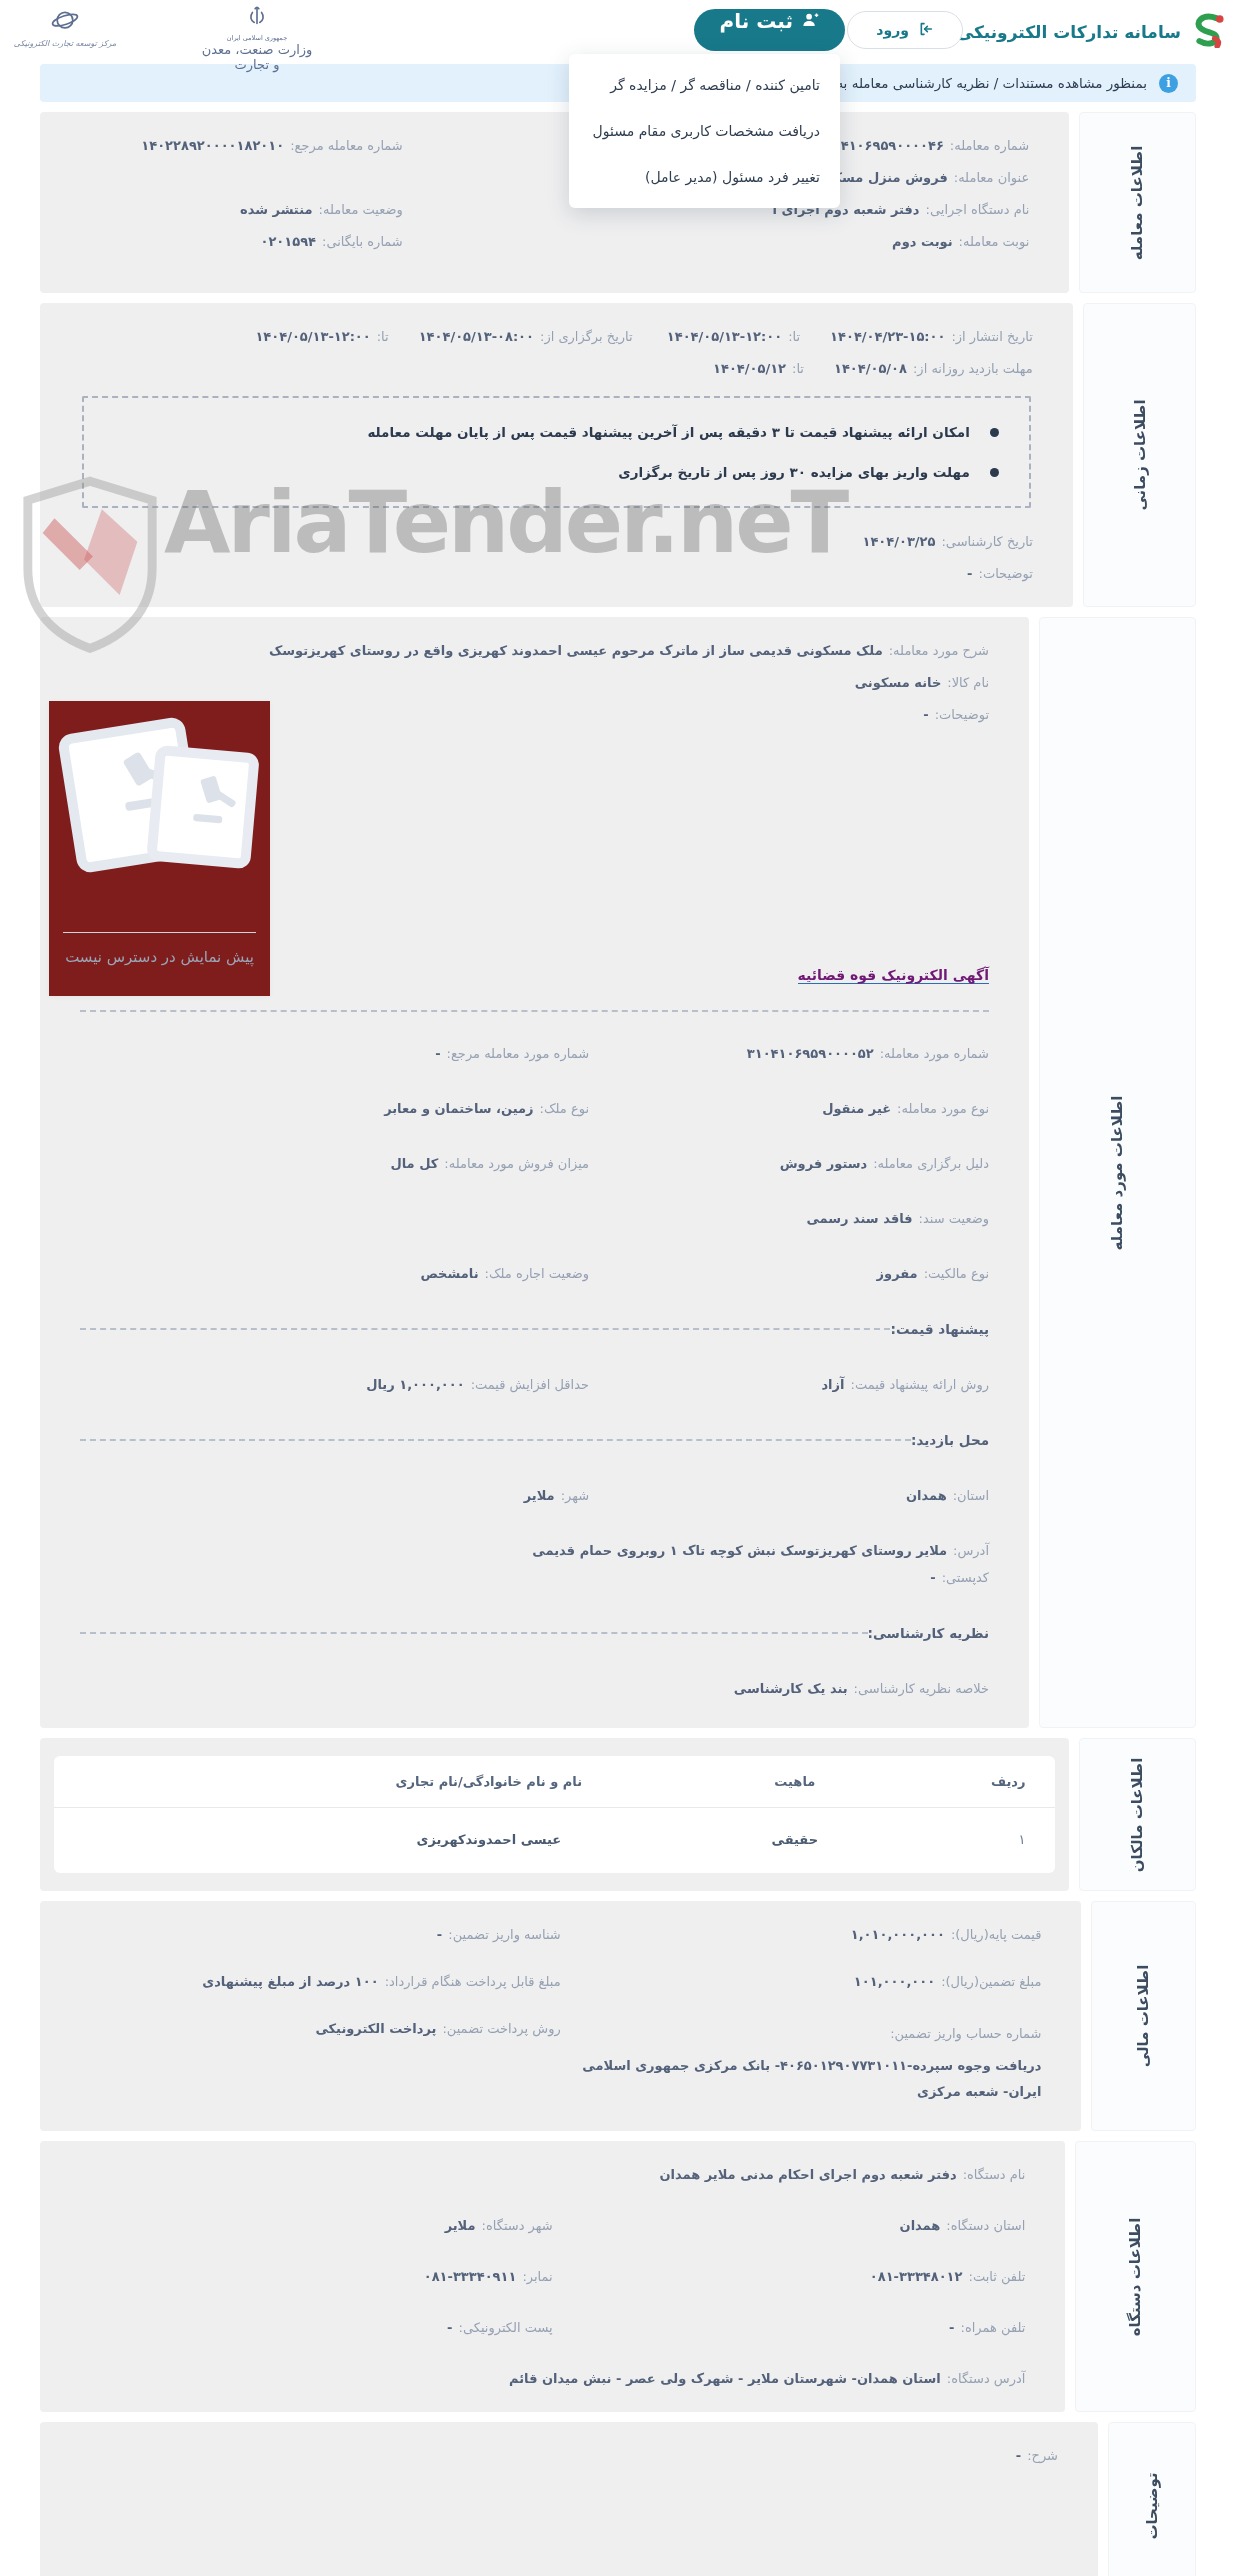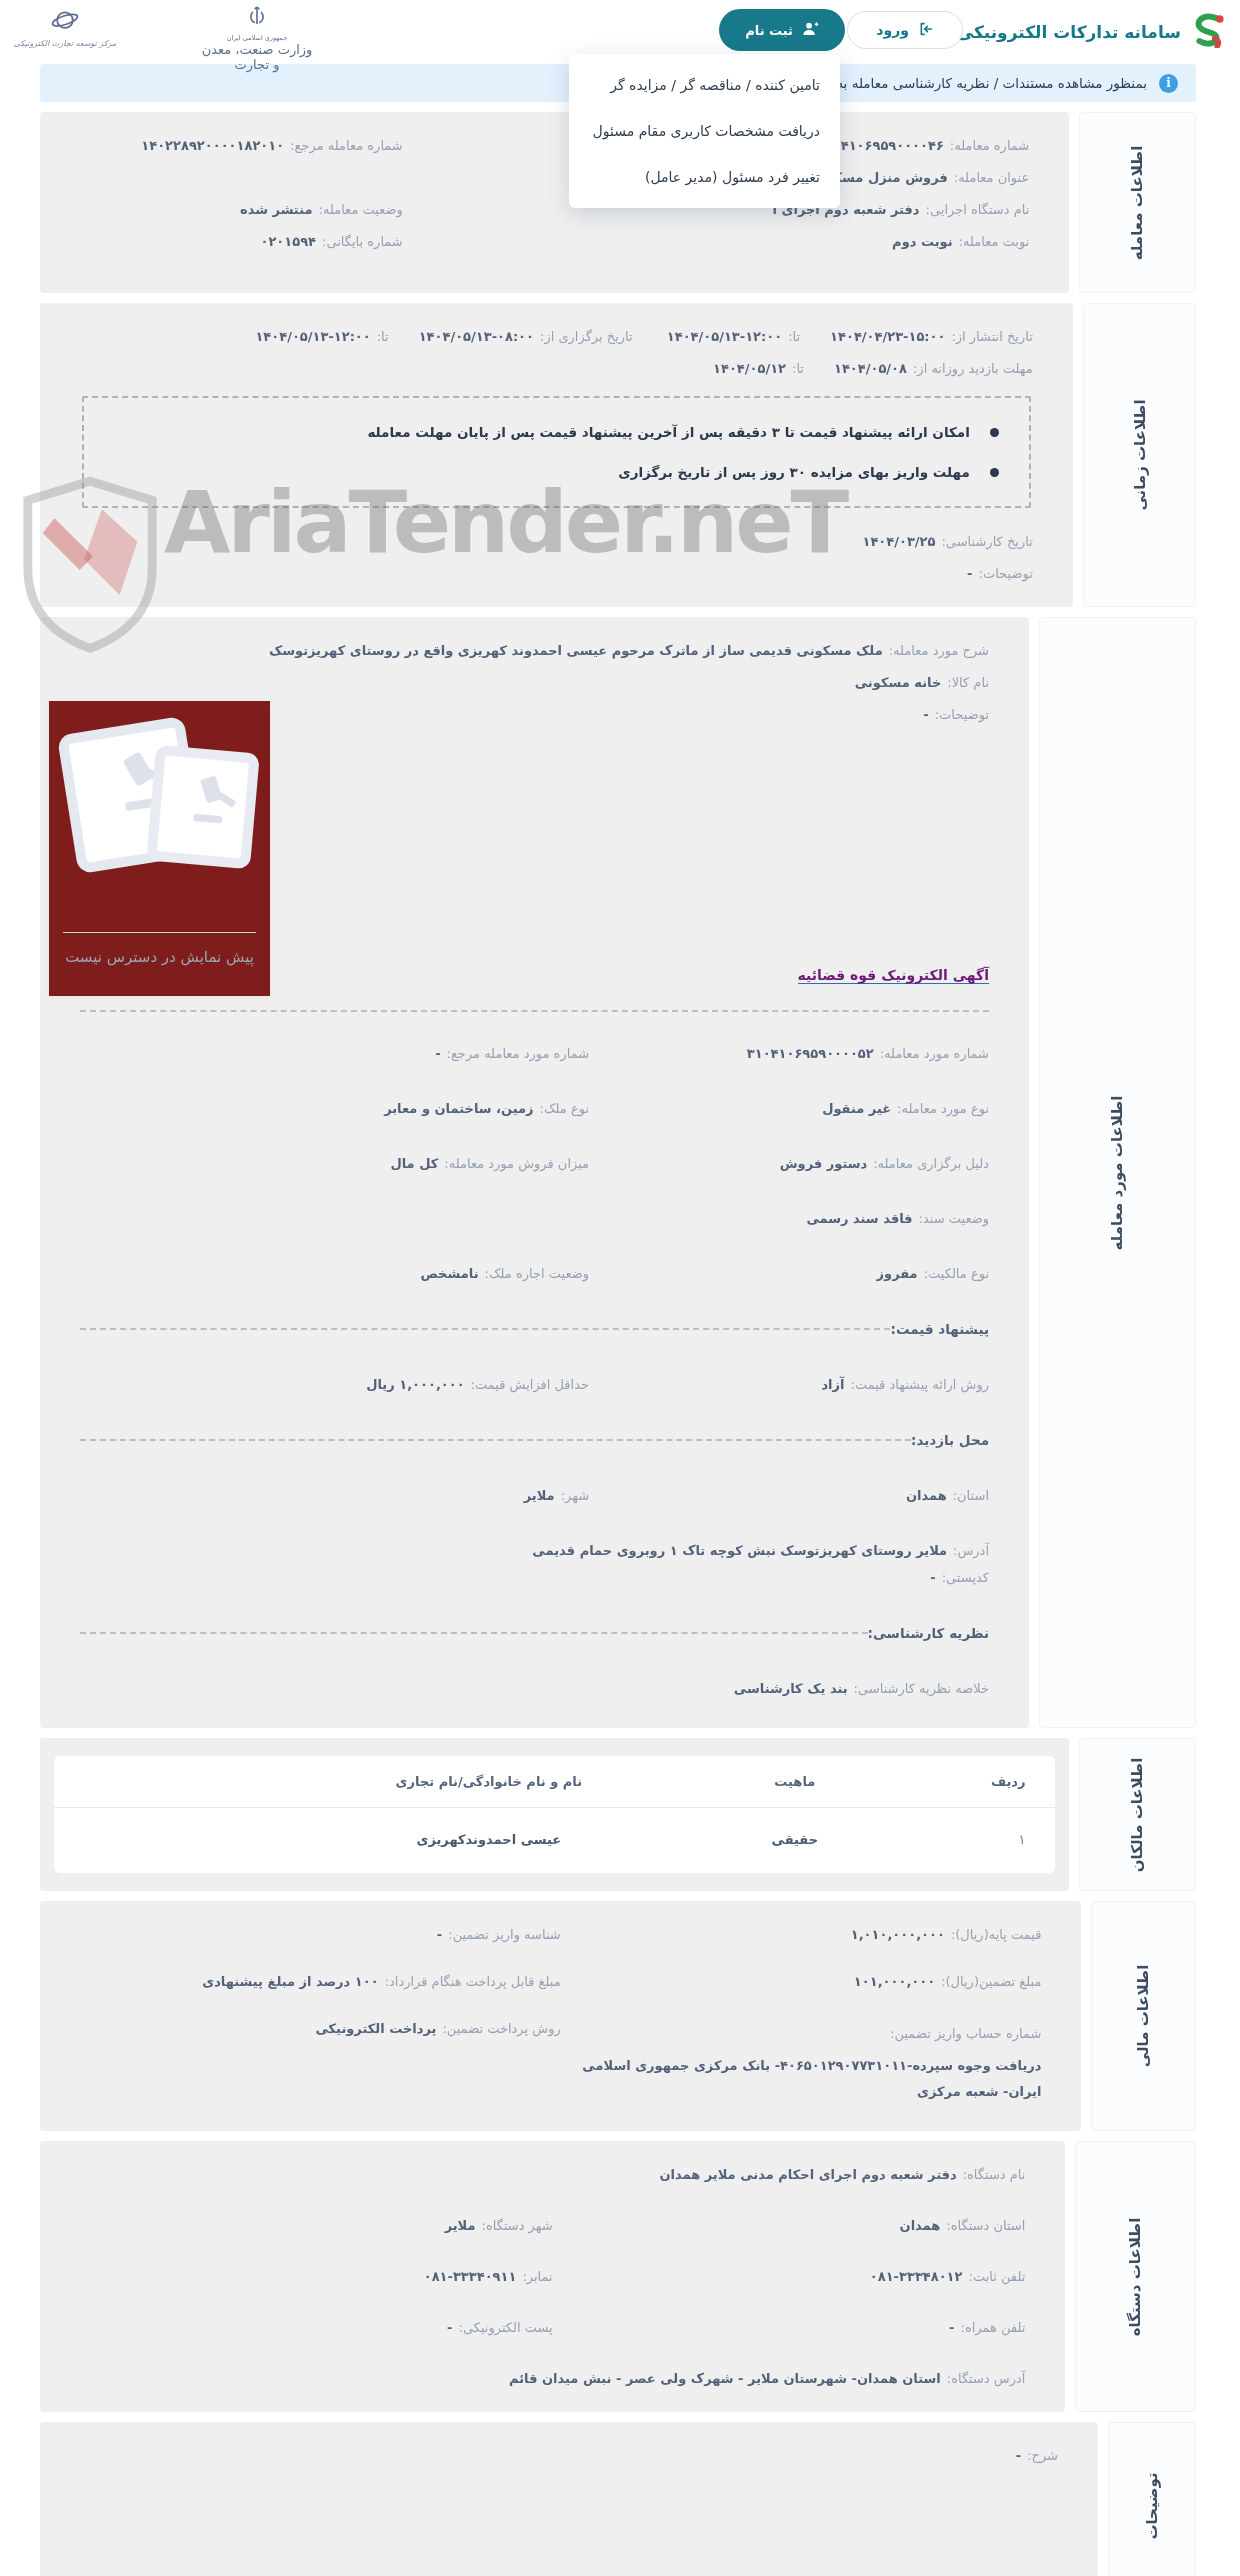--- a/index.html
+++ b/index.html
@@ -5,21 +5,21 @@
   *{margin:0;padding:0;box-sizing:border-box}
   html,body{background:#fff}
   body{width:1240px;font-family:"DejaVu Sans","Liberation Sans",sans-serif;direction:rtl;color:#53627a}
   .page{position:relative;width:1240px;min-height:2576px;overflow:hidden}
 
   
   header{position:relative;height:60px;background:#fff}
   .brand-wrap{position:absolute;right:16px;top:12px;display:flex;align-items:center;gap:9px}
   .brand{color:#17798a;font-size:17px;font-weight:700;white-space:nowrap}
   .btn-login{position:absolute;right:277px;top:11px;height:38px;padding:0 28px;border:1.5px solid #d9dfe6;border-radius:20px;background:#fff;color:#17798a;font-size:14px;font-weight:600;display:flex;align-items:center;gap:9px;cursor:pointer;font-family:inherit}
-  .btn-register{position:absolute;right:395px;top:9px;height:42px;padding:0 26px;border:none;border-radius:22px;background:#17798a;color:#fff;font-size:13px;font-weight:700;display:flex;align-items:center;gap:9px;cursor:pointer;font-family:inherit}
+  .btn-register{position:absolute;right:395px;top:9px;height:42px;padding:0 26px;border:none;border-radius:22px;background:#17798a;color:#fff;font-size:20px;font-weight:700;display:flex;align-items:flex-start;gap:9px;cursor:pointer;font-family:inherit}
   .gov-block{position:absolute;text-align:center;color:#5d6f91}
   .gov-block .cap1{font-size:6.5px;margin-top:1px}
   .gov-block .cap2{font-size:13px;font-weight:400}
   .ministry{left:197px;top:5px;width:120px}
   .ecd{left:10px;top:8px;width:110px}
   .ecd .cap3{font-size:8px;font-style:italic;color:#7a89a3;margin-top:1px}
 
   
   .infobar{margin:4px 44px 10px 40px;height:38px;border-radius:4px;background:#e2f1fc;display:flex;align-items:center;gap:12px;padding:0 18px;font-size:13.5px;color:#2e3e52}
   .info-icon{width:19px;height:19px;border-radius:50%;background:#3da0e3;color:#fff;font-size:12px;font-weight:700;display:flex;align-items:center;justify-content:center;flex:0 0 auto;font-family:"DejaVu Serif",serif}

